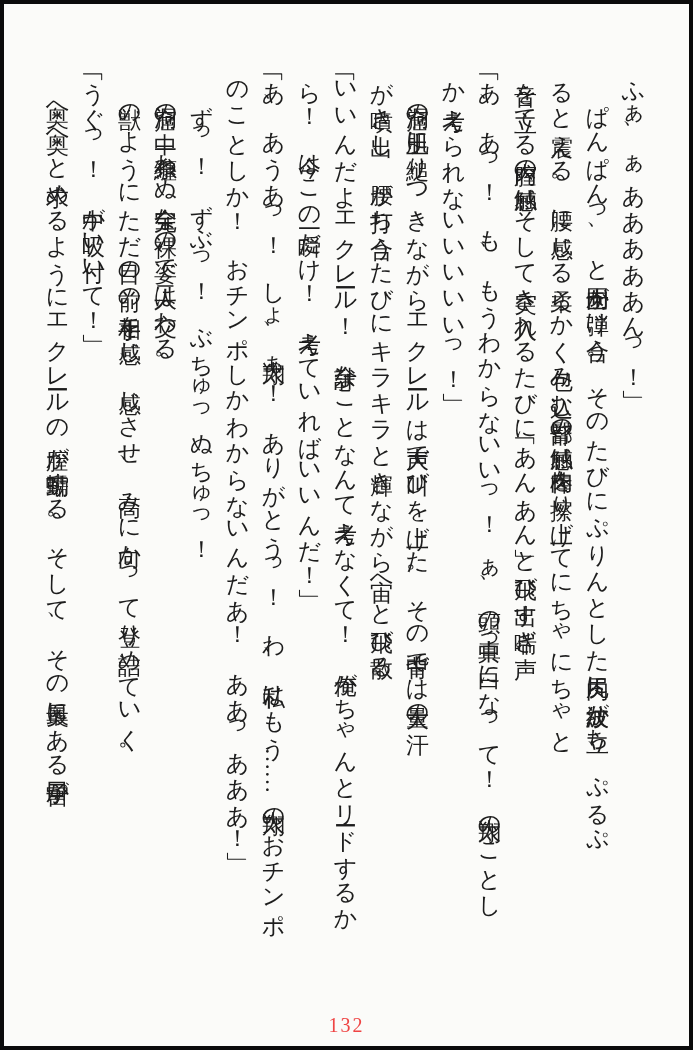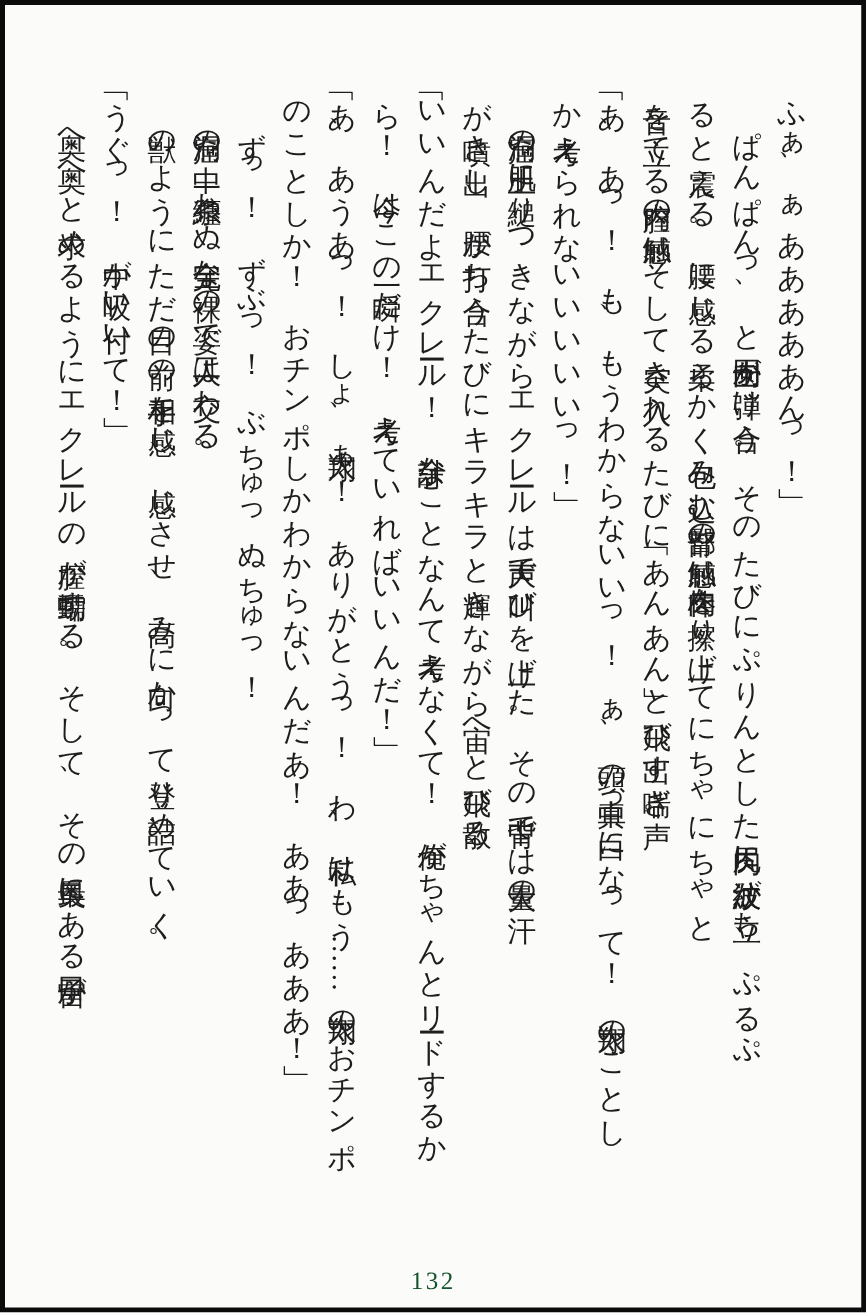--- a/index.html
+++ b/index.html
@@ -35,21 +35,21 @@
     
     white-space: pre-wrap;
   }
   .page-number {
     position: absolute;
     top: 1010px;
     left: 50%;
     transform: translateX(-50%);
     font-size: 20px;
     letter-spacing: 2px;
-    color: #14532d;
+    color: #ef4444;
     font-family: "Liberation Serif", "DejaVu Serif", serif;
   }
 </style>
 </head>
 <body>
 
 <div class="page">
   <div class="text-block">
     <div class="line">ふぁ、ぁあああああんっ！」</div>
     <div class="line">　ぱんぱんっ、と肉同士が弾け合う。そのたびにぷりんとした尻肉に波紋が立ち、ぷるぷ</div>

